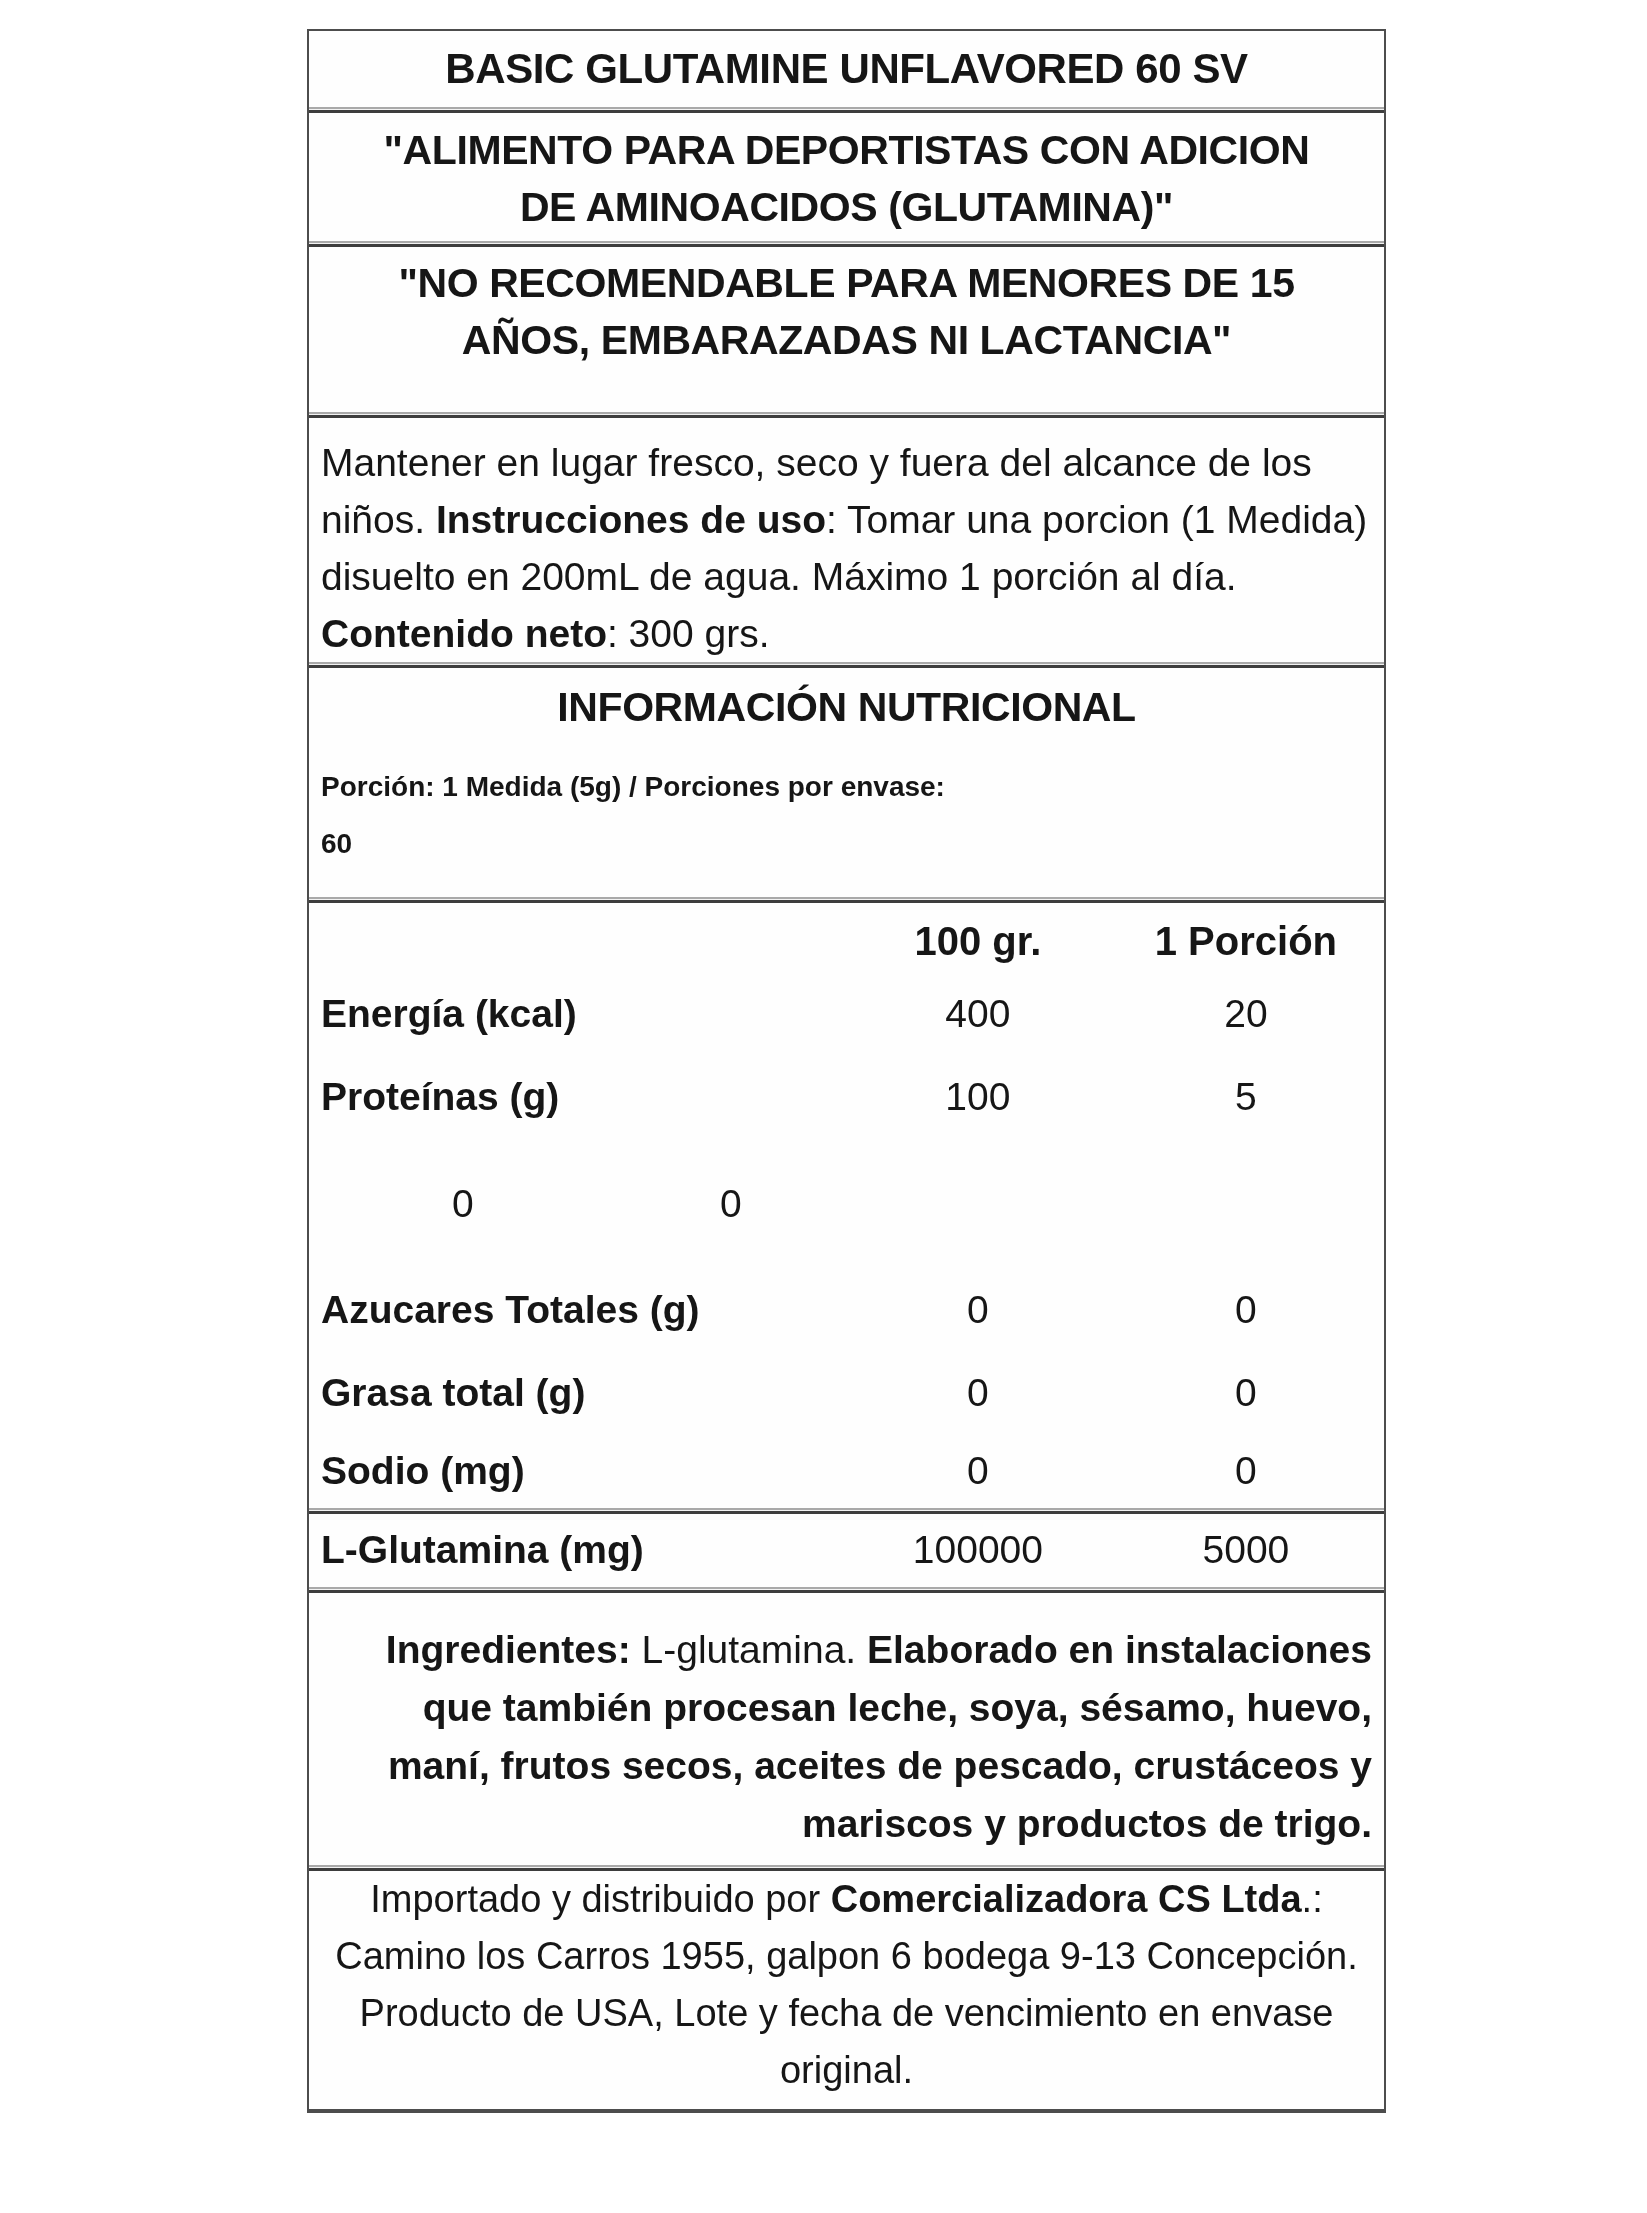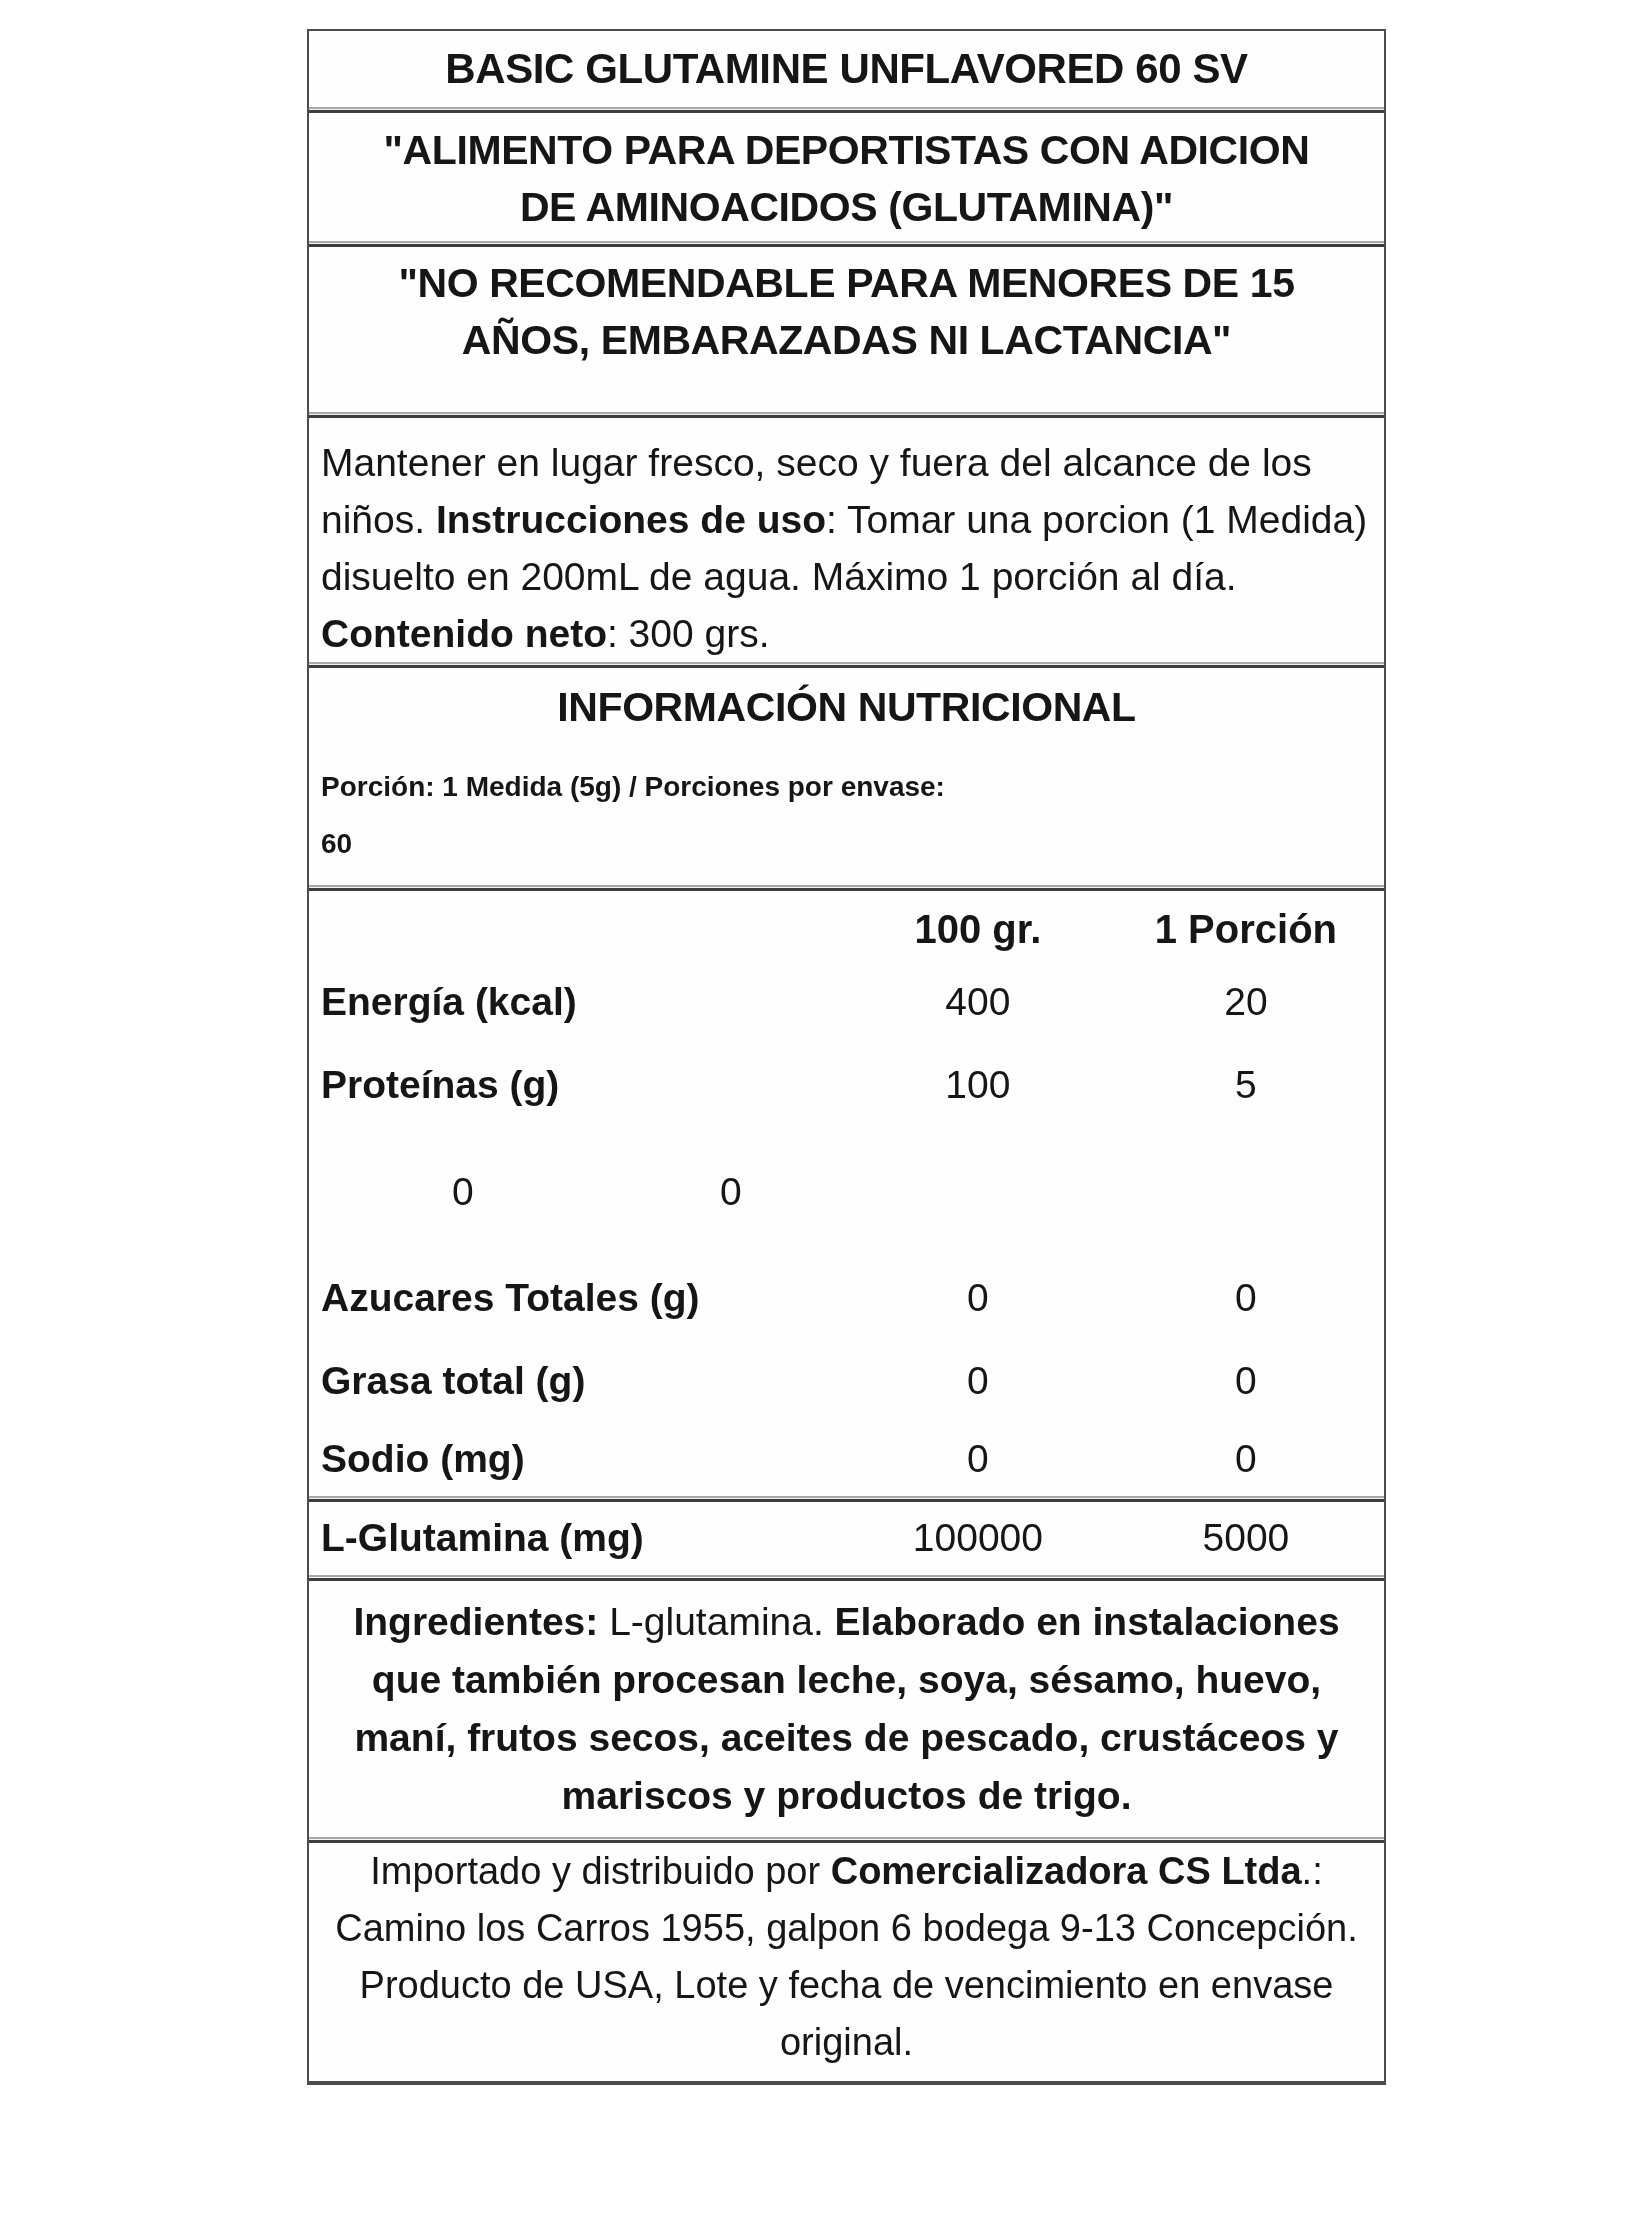--- a/index.html
+++ b/index.html
@@ -50,21 +50,21 @@
   .claim.warning{padding-bottom:43px;}
   
   .storage{
     font-size:39px;
     line-height:57px;
     padding-top:15.6px;
     text-align:left;
   }
   .storage .b, .ingredients .b, .distributor .b{font-weight:bold;}
   
-  .nutri-head{padding-top:12px;padding-bottom:13px;}
+  .nutri-head{padding-top:12px;padding-bottom:25px;}
   .nutri-title{
     text-align:center;font-weight:bold;font-size:41px;line-height:54px;
     letter-spacing:-0.4px;
   }
   .serving{
     margin-top:24px;
     font-weight:bold;font-size:28px;line-height:57px;text-align:left;
   }
   
   .ntable{padding-top:8px;padding-bottom:0;}
@@ -76,22 +76,22 @@
   .nrow.headrow .nval{font-weight:bold;font-size:40px;}
   .nrow.h95{min-height:83px;}
   .nrow.h150{min-height:130px;}
   .nrow.h86{min-height:73px;}
   .nrow .nlabel.wrapcol{max-width:506px;}
   
   .glut-row{min-height:73px;}
   
   .ingredients{
     font-size:39px;line-height:58px;
-    padding-top:12px;padding-bottom:12px;
-    text-align:center;
+    padding-top:28px;padding-bottom:12px;
+    text-align:right;
   }
   
   .distributor{
     font-size:38px;line-height:57px;
     padding-bottom:10.4px;
     text-align:center;
   }
 </style>
 </head>
 <body>

